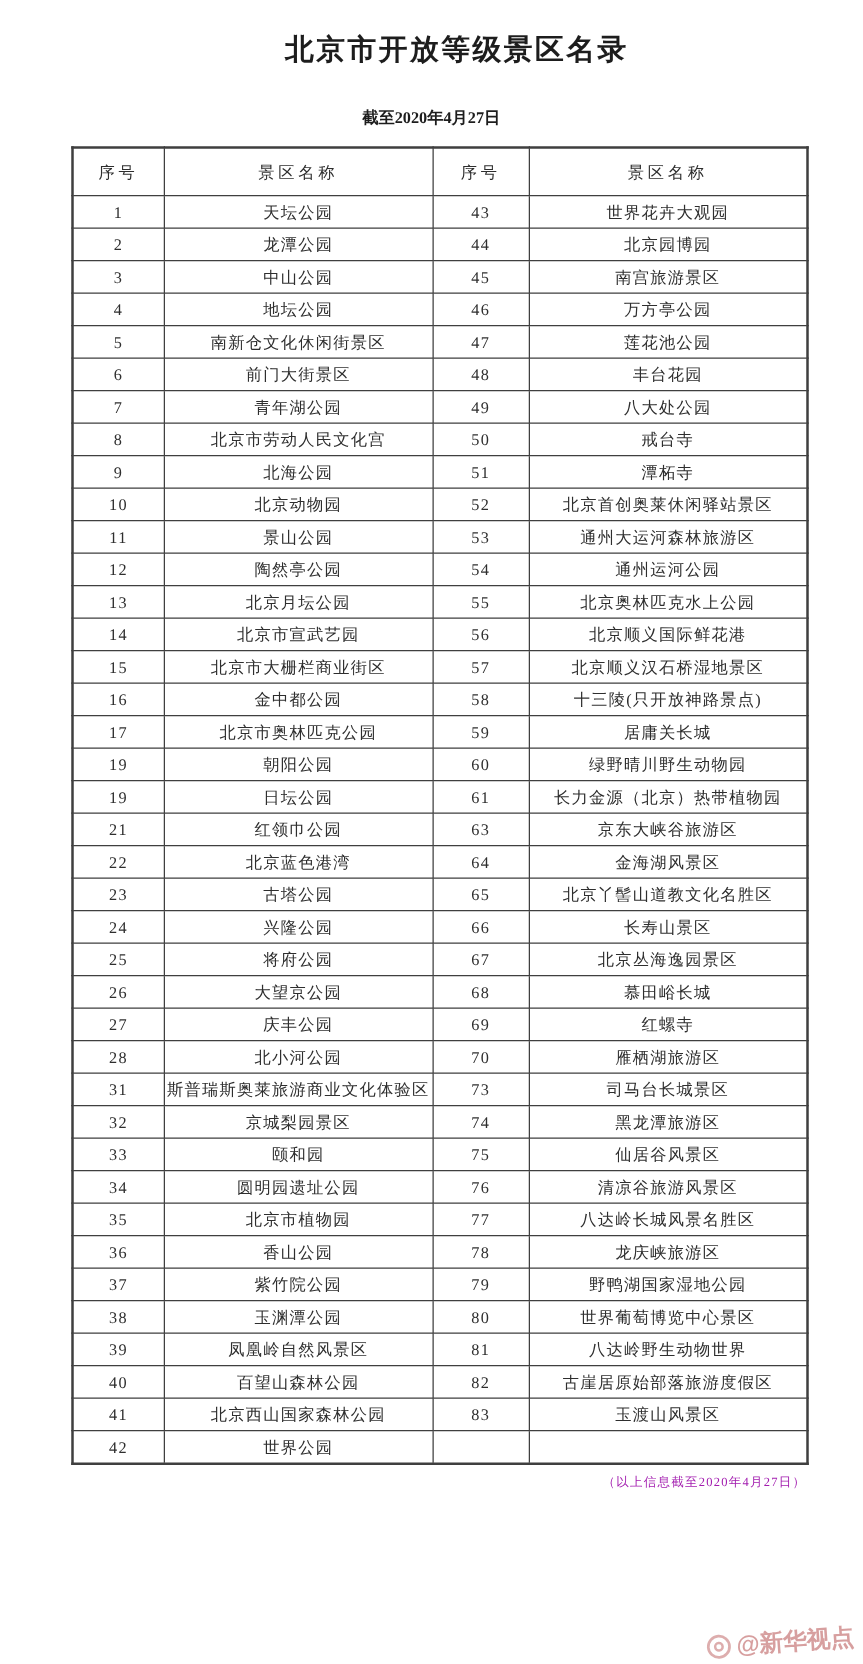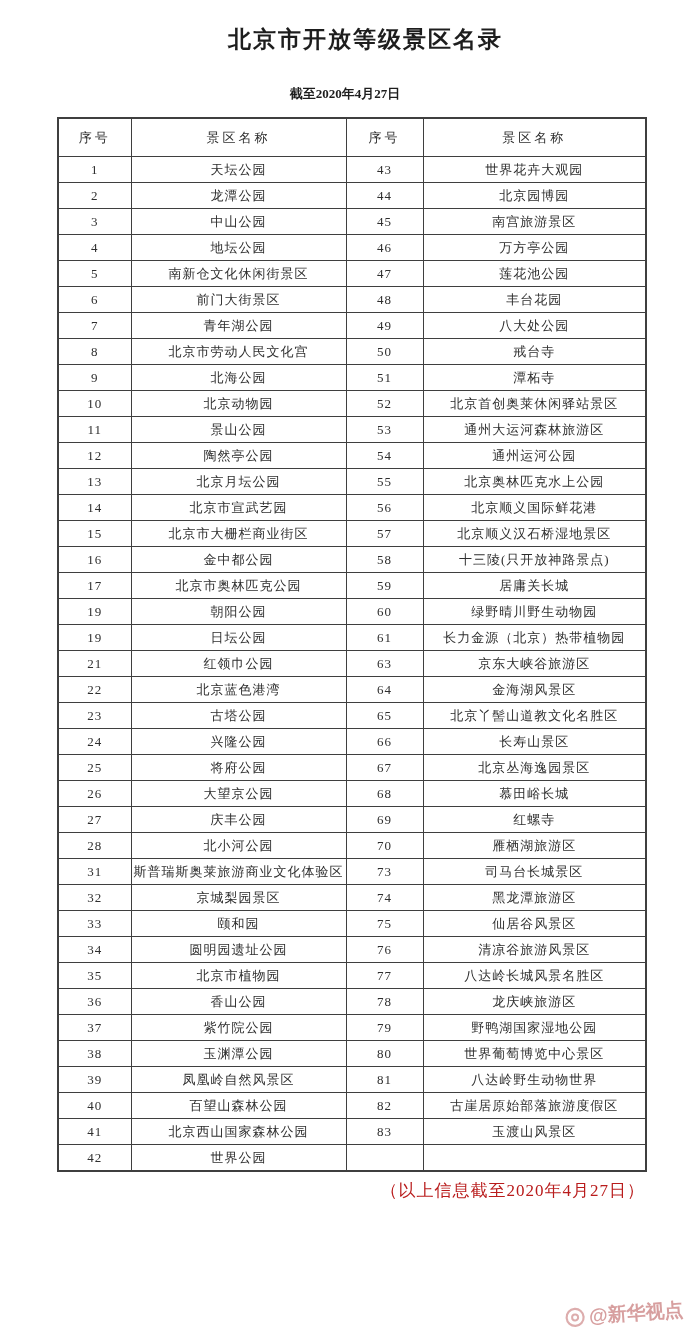--- a/index.html
+++ b/index.html
@@ -52,22 +52,22 @@
   table.listing { border: 2px solid #3f3f3f; }
   table.listing th {
     height: 37px;
     font-weight: 400;
     letter-spacing: 3px;
   }
   table.listing td { height: 25px; letter-spacing: 1px; }
   .footer-row {
     width: 645px;
     text-align: right;
-    font-size: 17px;
-    color: #b91c1c;
+    font-size: 10px;
+    color: #a21caf;
     margin-top: 7px;
     letter-spacing: 1px;
   }
   .watermark {
     position: absolute;
     right: 6px;
     bottom: 4px;
     display: flex;
     align-items: center;
     gap: 3px;

